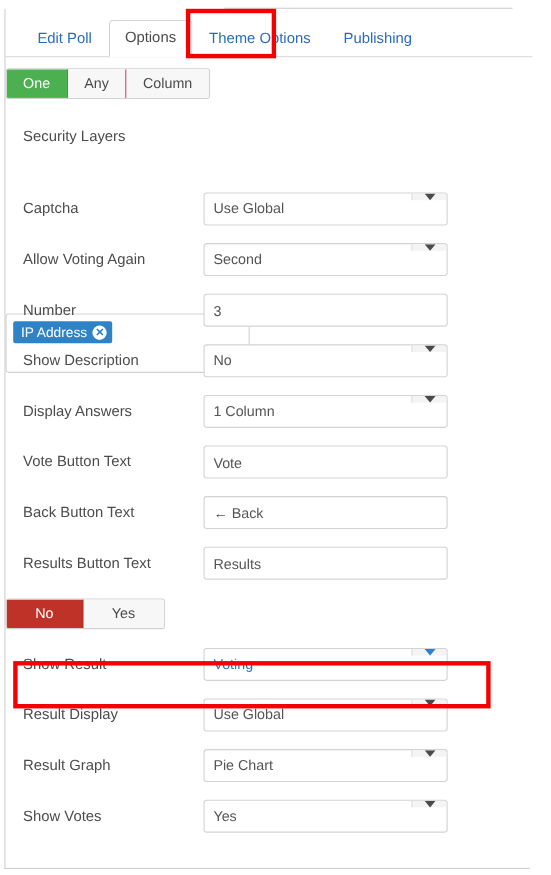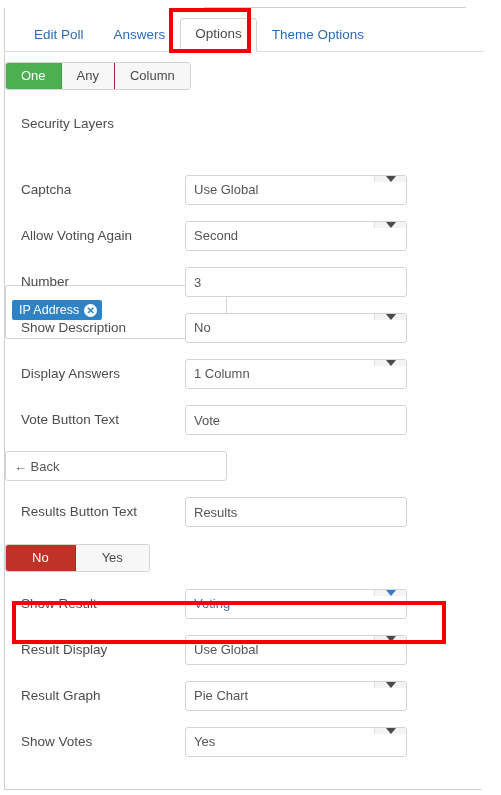--- a/index.html
+++ b/index.html
@@ -159,21 +159,20 @@
     display: inline-flex;
     align-items: center;
     gap: 5px;
     background: #2e83c7;
     color: #fff;
     font-size: 12.5px;
     height: 20px;
     padding: 0 5px 0 7px;
     border-radius: 2px;
     line-height: 20px;
-    margin-top: 8px;
   }
   .chip-x {
     width: 13px; height: 13px;
     border-radius: 50%;
     background: #ffffff;
     color: #2e83c7;
     font-size: 10px;
     line-height: 13px;
     text-align: center;
     font-weight: bold;
@@ -227,23 +226,23 @@
 </head>
 <body>
 
 <div id="app">
 
   <div class="panel"></div>
   <div class="topstub"></div>
 
   <div class="tabbar">
     <div class="tab">Edit Poll</div>
-    <div class="tab">Answers</div>
     <div class="tab active">Options</div>
     <div class="tab">Theme Options</div>
+    <div class="tab">Publishing</div>
   </div>
 
   <div class="rows">
 
     <div class="row">
       <div class="ctl">
         <div class="btngroup">
           <div class="bg-btn on-green">One</div>
           <div class="bg-btn">Any</div>
           <div class="bg-btn">Column</div>
@@ -319,20 +318,21 @@
     </div>
 
     <div class="row">
       <div class="label">Vote Button Text</div>
       <div class="ctl">
         <input class="textbox" type="text" value="Vote" style="">
       </div>
     </div>
 
     <div class="row">
+      <div class="label">Back Button Text</div>
       <div class="ctl">
         <input class="textbox" type="text" value="← Back" style="">
       </div>
     </div>
 
     <div class="row">
       <div class="label">Results Button Text</div>
       <div class="ctl">
         <input class="textbox" type="text" value="Results" style="">
       </div>

